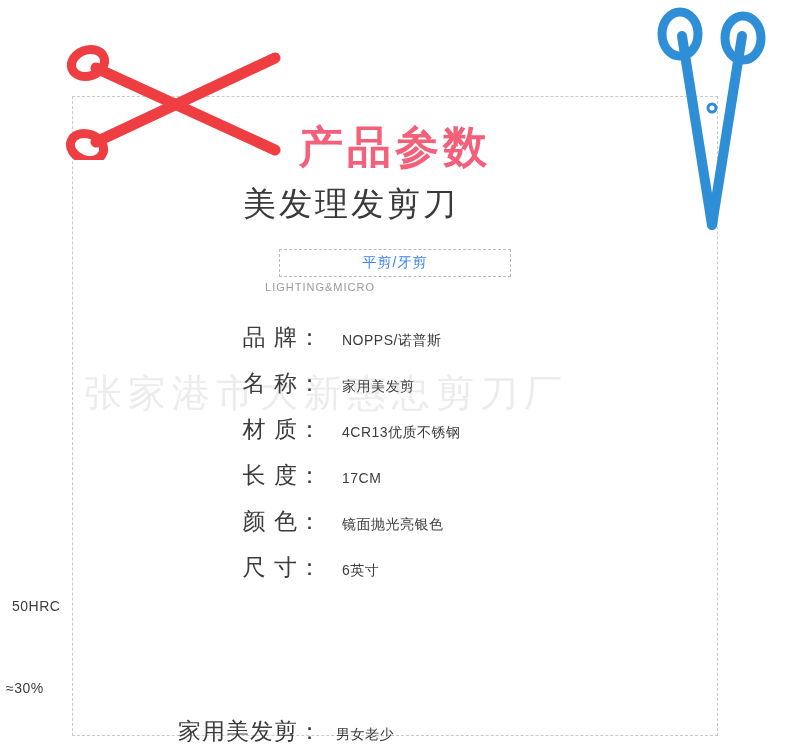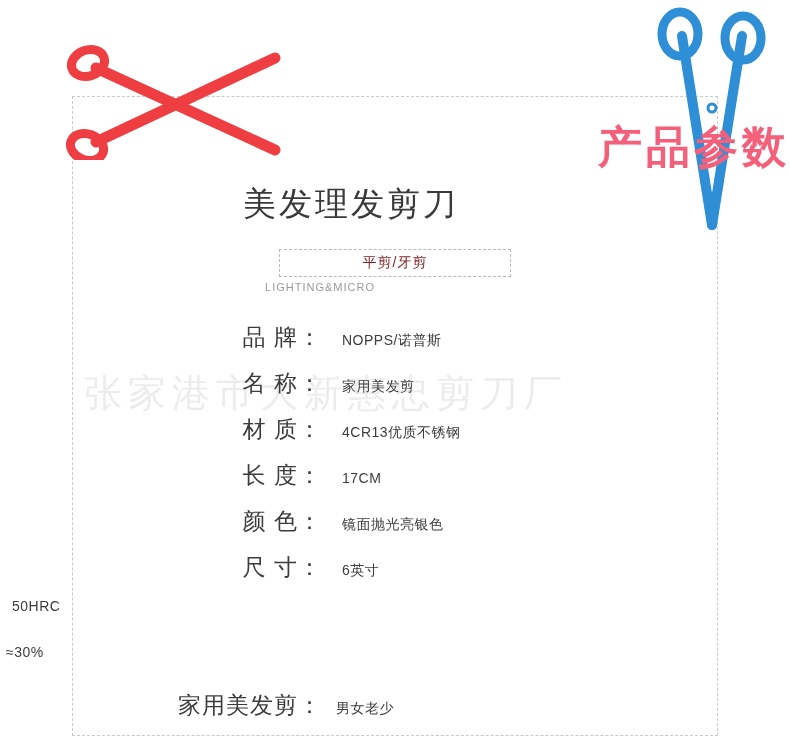--- a/index.html
+++ b/index.html
@@ -58,21 +58,21 @@
     white-space: nowrap;
     font-family: "Liberation Sans", sans-serif;
     pointer-events: none;
   }
   
   .title-main {
     position: absolute;
     left: 0;
     top: 118px;
     width: 790px;
-    text-align: right;
+    text-align: center;
     font-size: 44px;
     font-weight: bold;
     letter-spacing: 4px;
     color: #f4607a;
   }
   .title-sub {
     position: absolute;
     left: 0;
     top: 182px;
     width: 702px;
@@ -88,21 +88,21 @@
     width: 232px;
     height: 28px;
     border: 1px dashed #b9b9b9;
     box-sizing: border-box;
     display: flex;
     align-items: center;
     justify-content: center;
   }
   .tagbox-text {
     font-size: 14px;
-    color: #7f1d1d;
+    color: #3b82f6;
     letter-spacing: 1px;
   }
   .tagline {
     position: absolute;
     left: 0;
     top: 281px;
     width: 640px;
     text-align: center;
     font-size: 11px;
     color: #9a9a9a;
@@ -130,21 +130,21 @@
     letter-spacing: 1px;
     white-space: nowrap;
   }
   .spec-value {
     font-size: 14px;
     color: #3c3c3c;
     letter-spacing: 0.5px;
     white-space: nowrap;
     padding-left: 12px;
   }
-  .spec-row.wide .spec-value { padding-left: 6px; }
+  .spec-row.wide .spec-value { padding-left: 6px; margin-top: 36px; }
 </style>
 </head>
 <body>
 
 <div class="page">
 
   <div class="frame"></div>
 
   <div class="scissors scissors-red">
     <svg width="230" height="130" viewBox="0 0 230 130" xmlns="http://www.w3.org/2000/svg">

